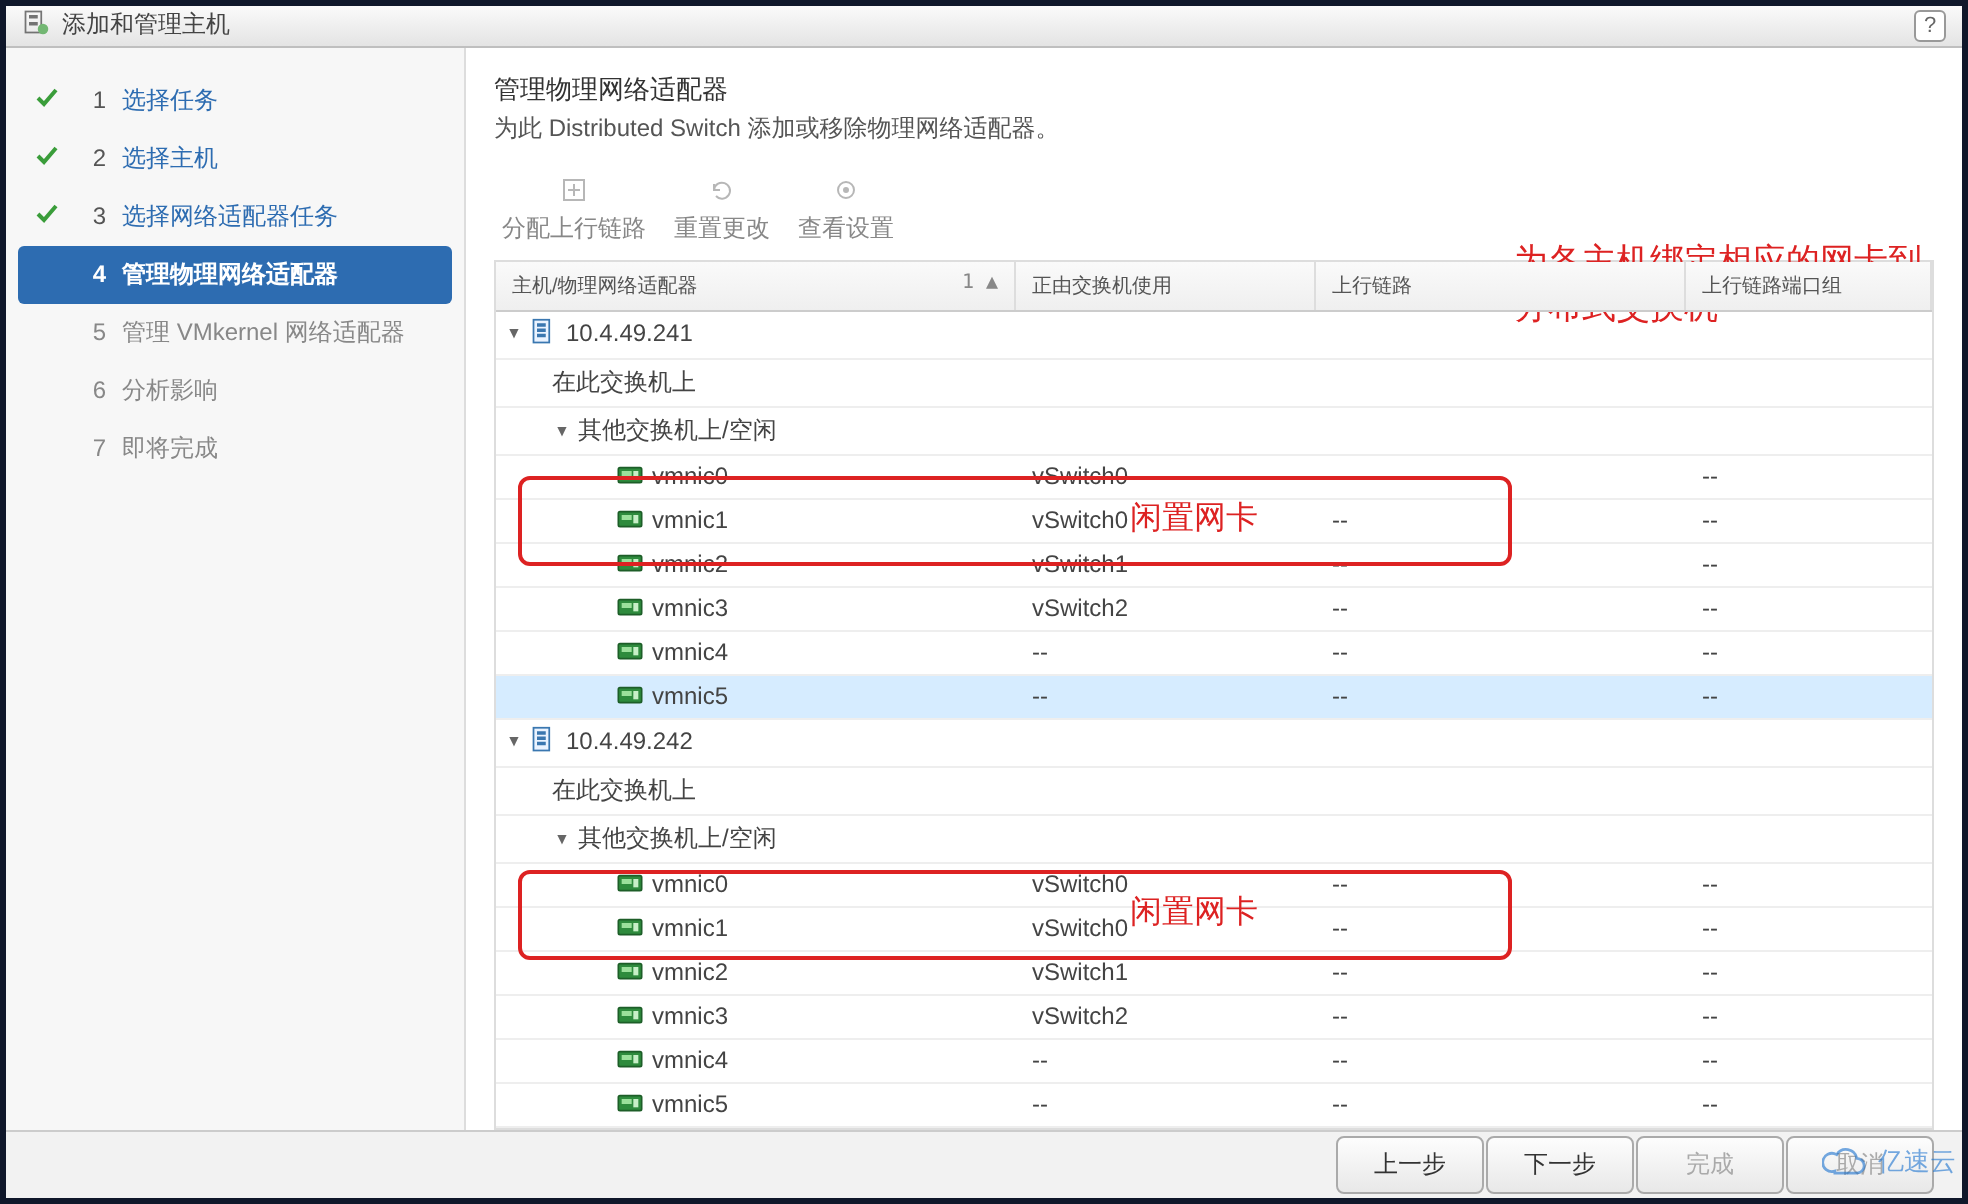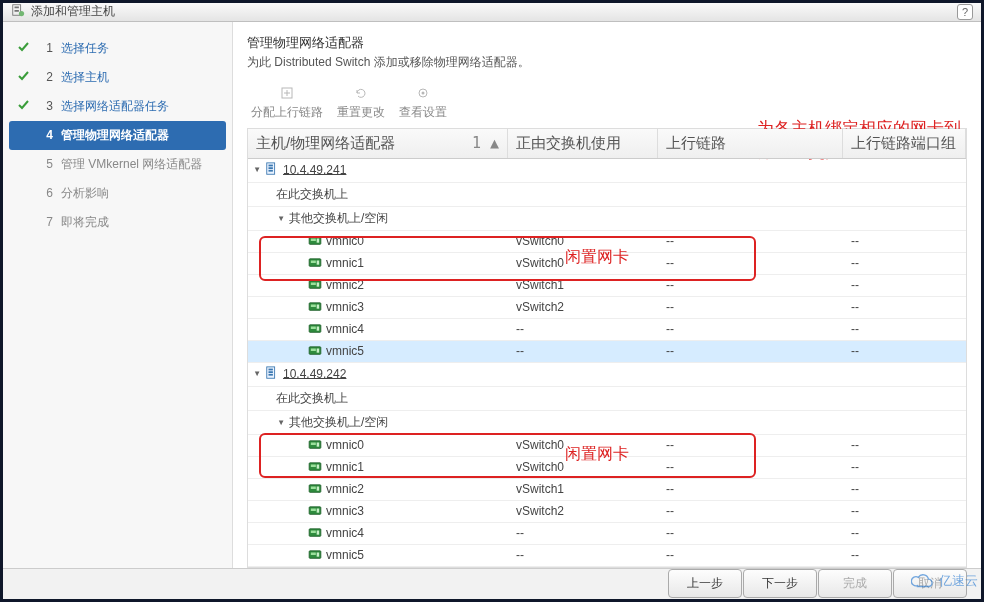--- a/index.html
+++ b/index.html
@@ -20,28 +20,28 @@
     .step.todo { color:#888; }
     .step.todo .num { color:#888; }
     .main { flex:1; padding:10px 14px 0 14px; display:flex; flex-direction:column; }
     .main-title { font-size:13px; color:#333; padding:2px 0 2px 0; }
     .main-sub { font-size:12px; color:#555; padding-bottom:8px; }
     .annot { position:absolute; color:#d22; font-size:17px; font-weight:normal; top:85px; left:510px; }
     .toolbar { display:flex; gap:14px; color:#888; padding:7px 0 7px 4px; border-bottom:1px solid #ddd; }
     .tbtn { display:flex; align-items:center; gap:4px; cursor:pointer; color:#888; font-size:12px;flex-direction:column; }
     .tbtn svg { opacity:.6; }
     .grid { flex:1; overflow:auto; border:1px solid #ddd; border-top:none; }
-    .grid .hdr { display:flex; background:linear-gradient(#fafafa,#efefef); border-bottom:1px solid #ccc; font-size:15px; color:#555; position:sticky; top:0; }
+    .grid .hdr { display:flex; background:linear-gradient(#fafafa,#efefef); border-bottom:1px solid #ccc; font-size:10px; color:#555; position:sticky; top:0; }
     .grid .hdr > div { padding:5px 8px; border-right:1px solid #ddd; }
     .c1 { width:260px; } .c2 { width:150px; } .c3 { width:185px; } .c4 { flex:1; }
     .row { display:flex; border-bottom:1px solid #eee; font-size:12px; color:#444; align-items:center; min-height:22px; }
     .row > div { padding:3px 8px; }
     .row.sel { background:#d6ecff; }
     .toggle { display:inline-block; width:10px; text-align:center; color:#666; margin-right:3px; cursor:pointer; font-family:monospace; }
-    .indent0 { padding-left:4px !important;text-decoration:underline; }
+    .indent0 { padding-left:4px !important; }
     .indent1 { padding-left:28px !important; }
     .indent3 { padding-left:60px !important; }
     .hosticon { display:inline-block; vertical-align:middle; margin-right:4px; }
     .nicicon { display:inline-block; vertical-align:middle; margin-right:4px; }
     .hlbox { position:absolute; border:2px solid #d22; border-radius:6px; pointer-events:none; }
     .annot2 { position:absolute; color:#d22; font-size:16px; }
     .footer { height:46px; display:flex; align-items:center; justify-content:flex-end; gap:1px; padding:0 14px; background:#f2f2f2; }
     .btn { min-width:74px; padding:5px 14px; background:linear-gradient(#fdfdfd,#e8e8e8); border:1px solid #aaa; border-radius:4px; color:#333; font-size:12px; cursor:pointer; }
     .btn.disabled { color:#aaa; cursor:default; }
     .watermark { position:absolute; right:6px; bottom:12px; opacity:.6; display:flex; align-items:center; gap:6px; }

